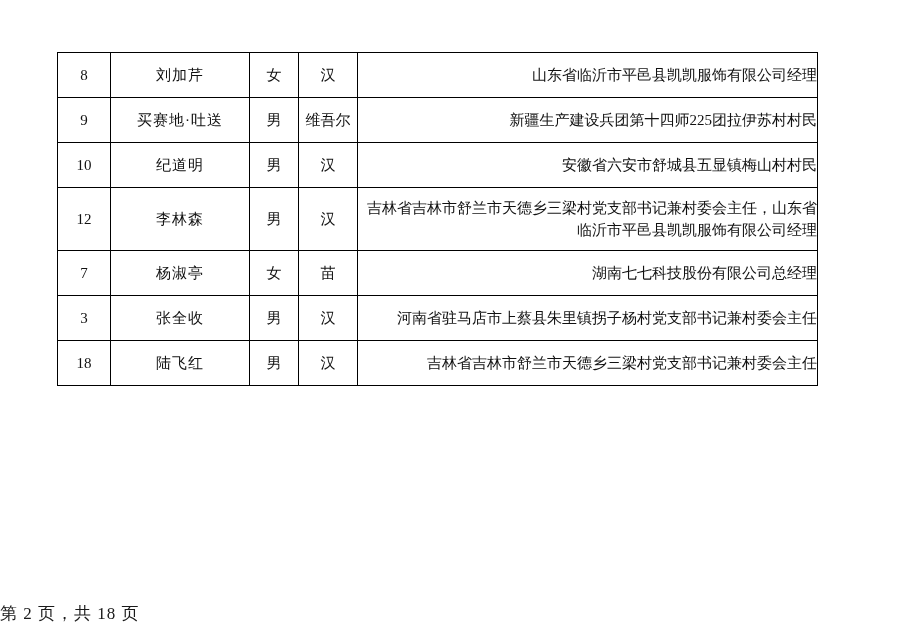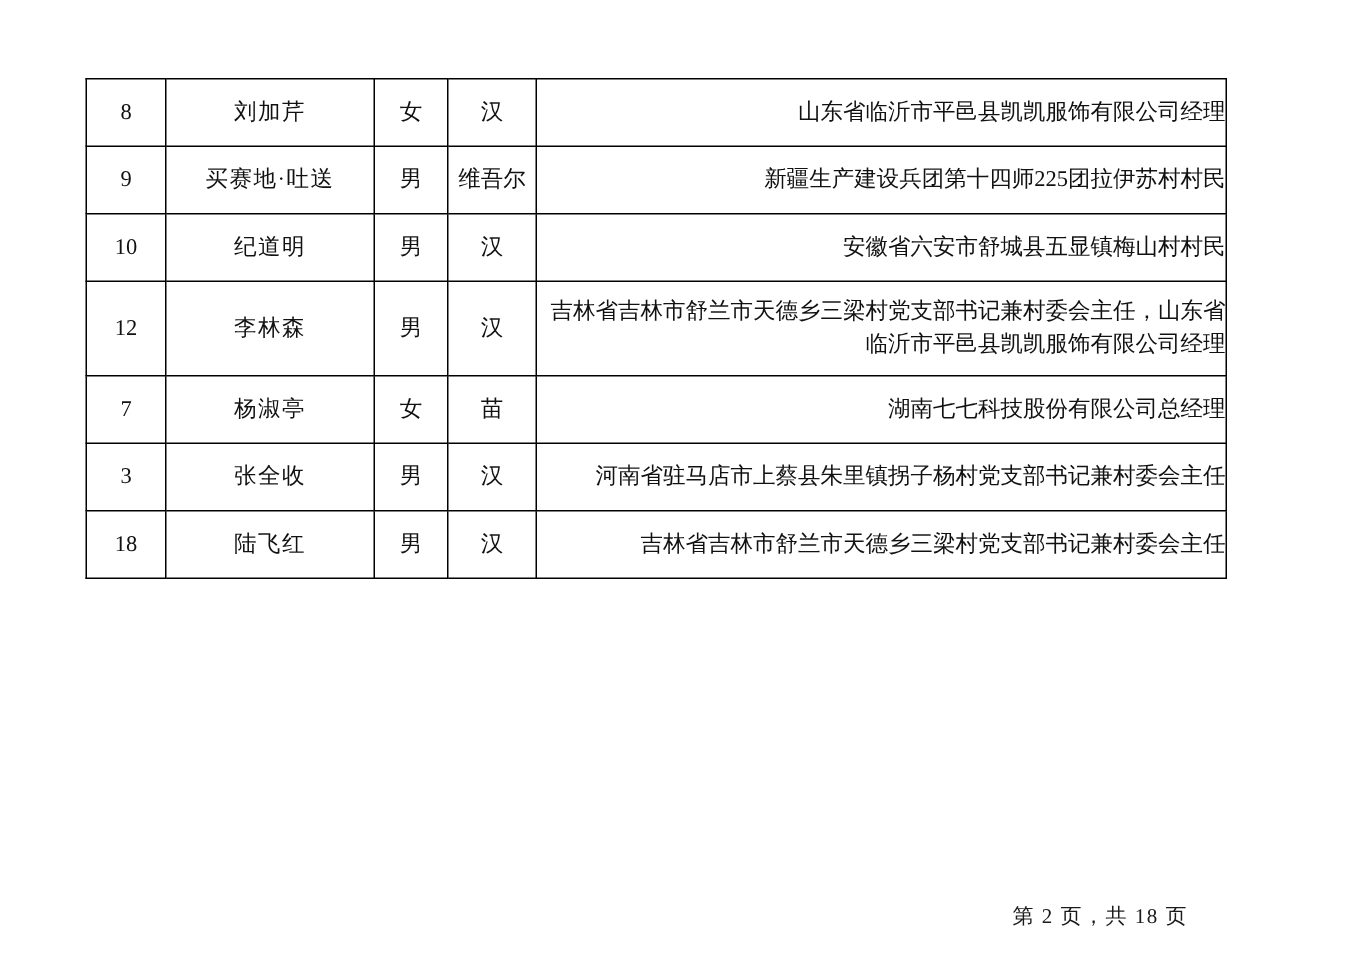--- a/index.html
+++ b/index.html
@@ -69,22 +69,22 @@
     height: 44px;
   }
   tr.row-tall td {
     height: 62px;
   }
   .footer {
     position: absolute;
     left: 0;
     top: 602px;
     width: 792px;
-    text-align: right;
-    font-size: 14px;
+    text-align: left;
+    font-size: 17px;
     letter-spacing: 1px;
     color: #1a1a1a;
   }
 </style>
 </head>
 <body>
 
 <div class="page">
 
   <div class="table-wrap">

